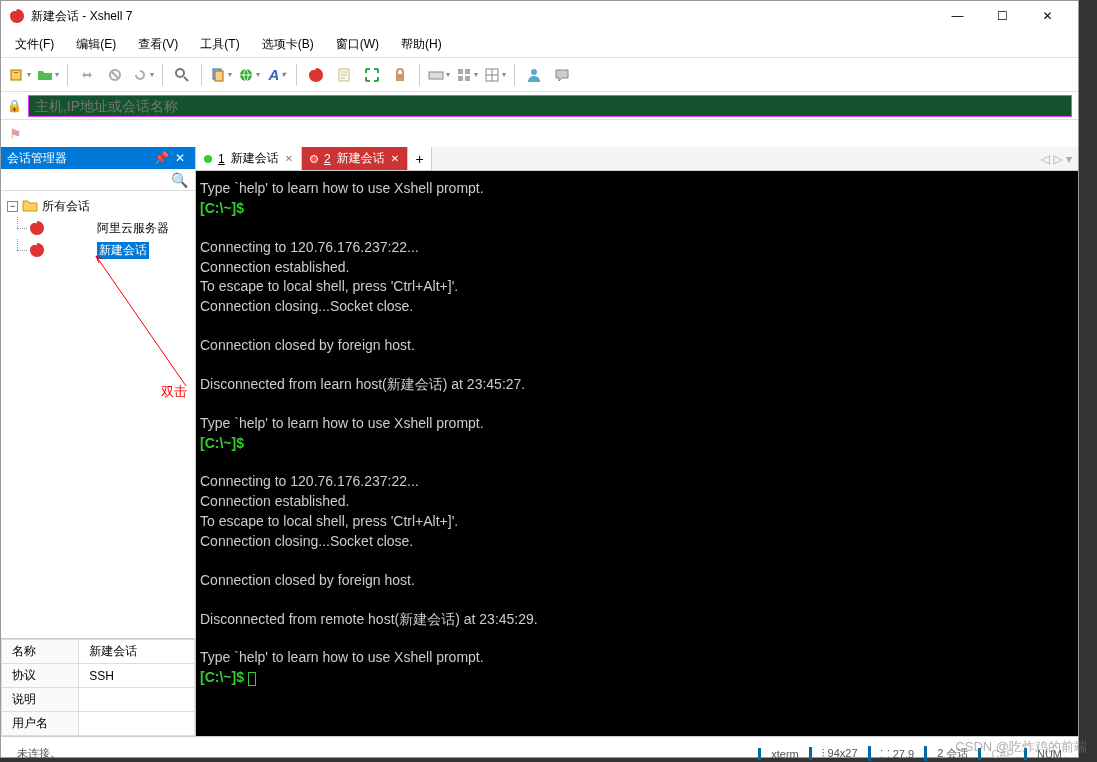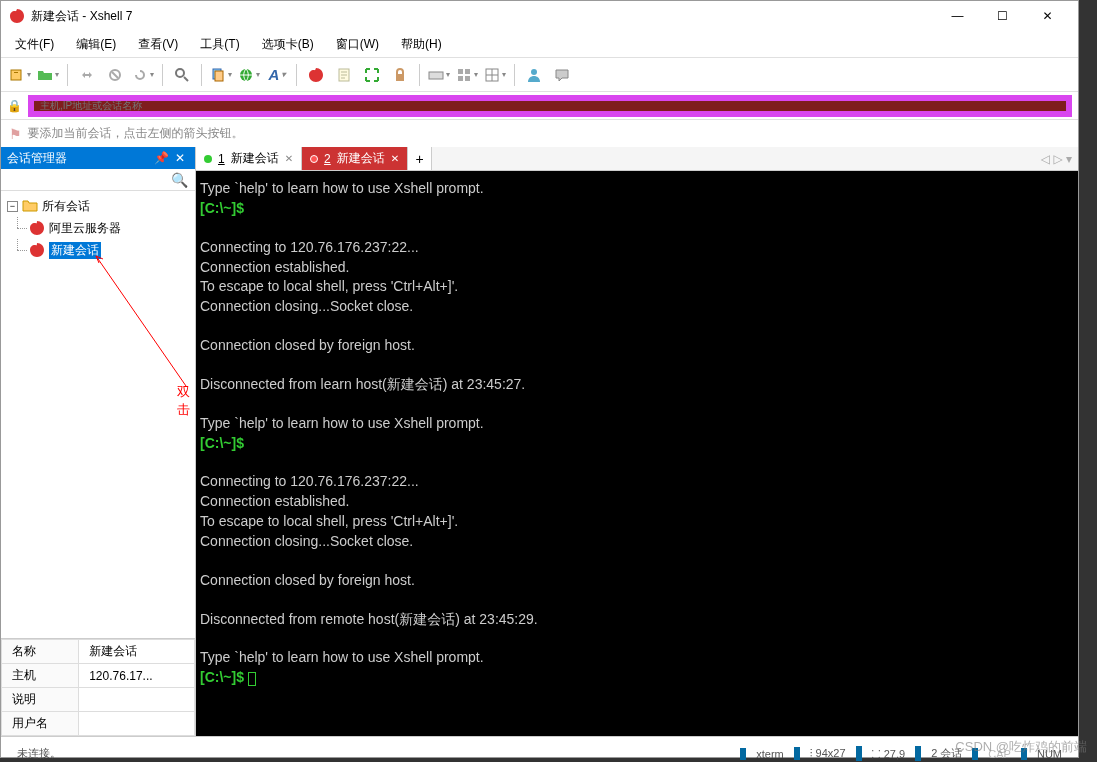--- a/index.html
+++ b/index.html
@@ -12,33 +12,33 @@
 .titlebar .winbtn { width: 45px; height: 28px; display: flex; align-items: center; justify-content: center; font-size: 12px; }
 .menubar { height: 26px; display: flex; align-items: center; padding: 0 10px; gap: 14px; font-size: 12px; }
 .menubar span { padding: 2px 4px; text-align: center; }
 .toolbar { height: 34px; display: flex; align-items: center; padding: 0 6px; gap: 2px; border-top: 1px solid #e0e0e0; }
 .toolbar .tbtn { width: 26px; height: 26px; display: flex; align-items: center; justify-content: center; font-size: 14px; color: #555; }
 .toolbar .tbtn svg { width: 16px; height: 16px; }
 .toolbar .sep { width: 1px; height: 22px; background: #ccc; margin: 0 4px; }
 .toolbar .dd::after { content: "▾"; font-size: 8px; margin-left: 2px; color: #888; }
 .addressbar { height: 28px; display: flex; align-items: center; padding: 2px 6px; border-top: 1px solid #e0e0e0; }
 .addressbar .lock { color: #aaa; margin-right: 6px; font-size: 12px; }
-.addressbar input { flex: 1; border: 6px solid #d946ef; height: 22px; padding: 0 6px; font-size: 10px; color: #999; background: #7f1d1d; }
+.addressbar input { flex: 1; border: 1px solid #d946ef; height: 22px; padding: 0 6px; font-size: 14px; color: #999; background: #14532d; }
 .bookmarkbar { height: 28px; display: flex; align-items: center; padding: 0 8px; font-size: 12px; color: #888; border-top: 1px solid #e0e0e0; }
 .bookmarkbar .flag { color: #e0a0a0; margin-right: 6px; font-size: 14px; }
 .mainarea { display: flex; height: 589px; }
 .sidebar { width: 195px; display: flex; flex-direction: column; border-right: 1px solid #ccc; }
 .sidehead { height: 22px; background: #0078d7; color: #fff; display: flex; align-items: center; padding: 0 6px; font-size: 12px; }
 .sidehead .title { flex: 1; }
 .sidehead .pin, .sidehead .close { width: 18px; text-align: center; }
 .sidesearch { height: 22px; display: flex; align-items: center; justify-content: flex-end; padding: 0 6px; border-bottom: 1px solid #ddd; }
 .sidesearch span { color: #888; font-size: 14px; }
 .tree { flex: 0 0 auto; padding: 4px 2px; font-size: 12px; position: relative; }
 .tree .node { display: flex; align-items: center; height: 22px; padding-left: 4px; }
-.tree .node.child { padding-left: 26px; position: relative; }
+.tree .node.child { padding-left: 26px; position: relative; gap: 48px; }
 .tree .node.child::before { content: ""; position: absolute; left: 14px; top: 0; bottom: 50%; border-left: 1px dotted #999; }
 .tree .node.child::after { content: ""; position: absolute; left: 14px; top: 50%; width: 10px; border-top: 1px dotted #999; }
 .tree .expbox { width: 11px; height: 11px; border: 1px solid #888; display: flex; align-items: center; justify-content: center; font-size: 9px; margin-right: 4px; background: #fff; }
 .tree .ticon { width: 16px; height: 16px; margin-right: 4px; }
 .tree .selected { background: #0078d7; color: #fff; padding: 0 2px; }
 .annot { color: #f00; font-size: 13px; position: absolute; }
 .annot-line { position: absolute; }
 .props { border-top: 1px solid #ccc; font-size: 12px; margin-top: auto; }
 .props table { width: 100%; border-collapse: collapse; }
 .props td { border: 1px solid #ddd; padding: 3px 10px; height: 22px; }
@@ -52,21 +52,21 @@
 .tab .dot.red { background: #f55; border: 1px solid #fff; }
 .tab .closex { font-size: 10px; color: #888; }
 .tab.active .closex { color: #fff; }
 .newtab { width: 24px; display: flex; align-items: center; justify-content: center; font-size: 14px; border-right: 1px solid #ccc; background: #fff; }
 .tabs .spacer { flex: 1; }
 .tabs .nav { display: flex; align-items: center; padding: 0 6px; color: #aaa; font-size: 12px; gap: 4px; }
 .terminal { flex: 1; background: #000; color: #ccc; font-family: "Consolas", "Courier New", monospace; font-size: 14px; padding: 8px 4px; white-space: pre; overflow: hidden; line-height: 1.35; }
 .terminal .prompt { color: #3c3; font-weight: bold; }
 .terminal .cursor { display: inline-block; width: 8px; height: 14px; border: 1px solid #3c3; vertical-align: text-bottom; }
 .statusbar { height: 34px; border-top: 1px solid #ccc; display: flex; align-items: center; font-size: 11px; padding: 0 6px; color: #555; }
-.statusbar .sseg { padding: 0 10px; border-left: 6px solid #0369a1; }
+.statusbar .sseg { padding: 0 10px; border-left: 3px solid #0369a1; }
 .statusbar .sseg:first-child { border-left: none; flex: 1; }
 .watermark { position: absolute; bottom: 6px; right: 10px; color: rgba(120,120,120,0.6); font-size: 13px; }
 .swirl-logo { fill: #d33; }
 </style>
 </head>
 <body>
 
 <div class="window">
 
   <div class="titlebar">
@@ -200,21 +200,20 @@
       </div>
   </div>
 
   <div class="addressbar">
     <span class="lock">🔒</span>
     <input placeholder="主机,IP地址或会话名称" style="">
   </div>
 
   <div class="bookmarkbar">
     <span class="flag">⚑</span>
-    <span>要添加当前会话，点击左侧的箭头按钮。</span>
   </div>
 
   <div class="mainarea">
     <div class="sidebar">
       <div class="sidehead">
         <span class="title">会话管理器</span>
         <span class="pin">📌</span>
         <span class="close">✕</span>
       </div>
       <div class="sidesearch">
@@ -237,32 +236,32 @@
         <div class="node child">
           <svg class="ticon swirl-logo" viewBox="0 0 16 16">
               <path d="M8 1c4 0 7 3 7 7s-3 7-7 7-7-3-7-7c0-3 2-5 5-5 2 0 4 2 4 4s-2 3-3 3"></path>
             </svg>
           <span class="selected">新建会话</span>
         </div>
         <svg class="annot-line" style="left:90px;top:60px;width:100px;height:140px;" viewBox="0 0 100 140">
             <path d="M5 5 L95 135" stroke="#f00" stroke-width="1"></path>
             <path d="M5 5 L12 8 M5 5 L8 12" stroke="#f00" stroke-width="1"></path>
           </svg>
-        <span class="annot" style="left:176px;top:192px">双击</span>
+        <span class="annot" style="left:160px;top:192px">双击</span>
       </div>
       <div class="props">
         <table>
           <tbody>
               <tr>
                 <td>名称</td>
                 <td>新建会话</td>
               </tr>
           <tr>
-                <td>主机</td>
-                <td>120.76.17...</td>
+                <td>协议</td>
+                <td>SSH</td>
               </tr>
           <tr>
                 <td>说明</td>
                 <td></td>
               </tr>
           <tr>
                 <td>用户名</td>
                 <td></td>
               </tr>
         </tbody>

